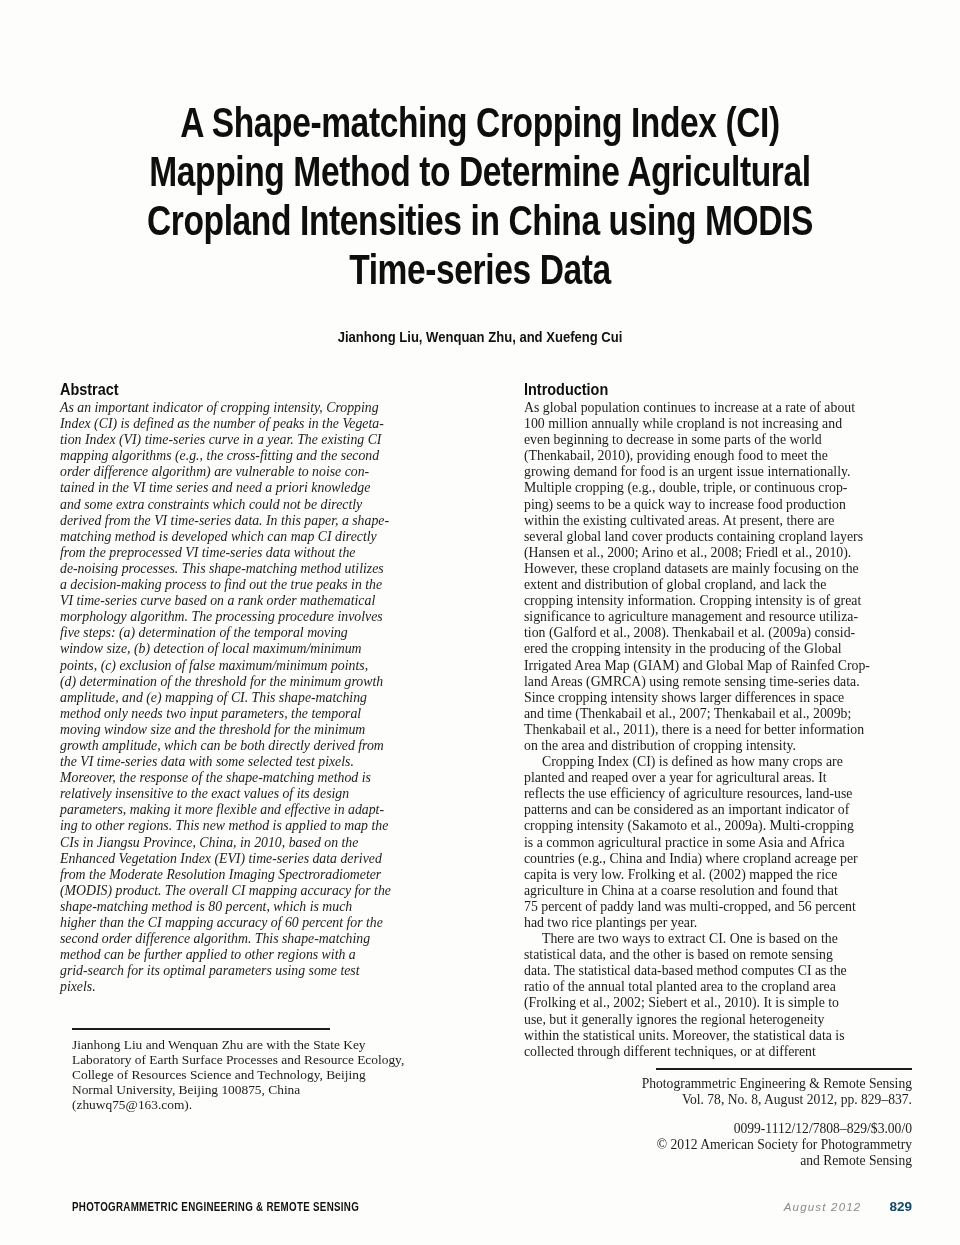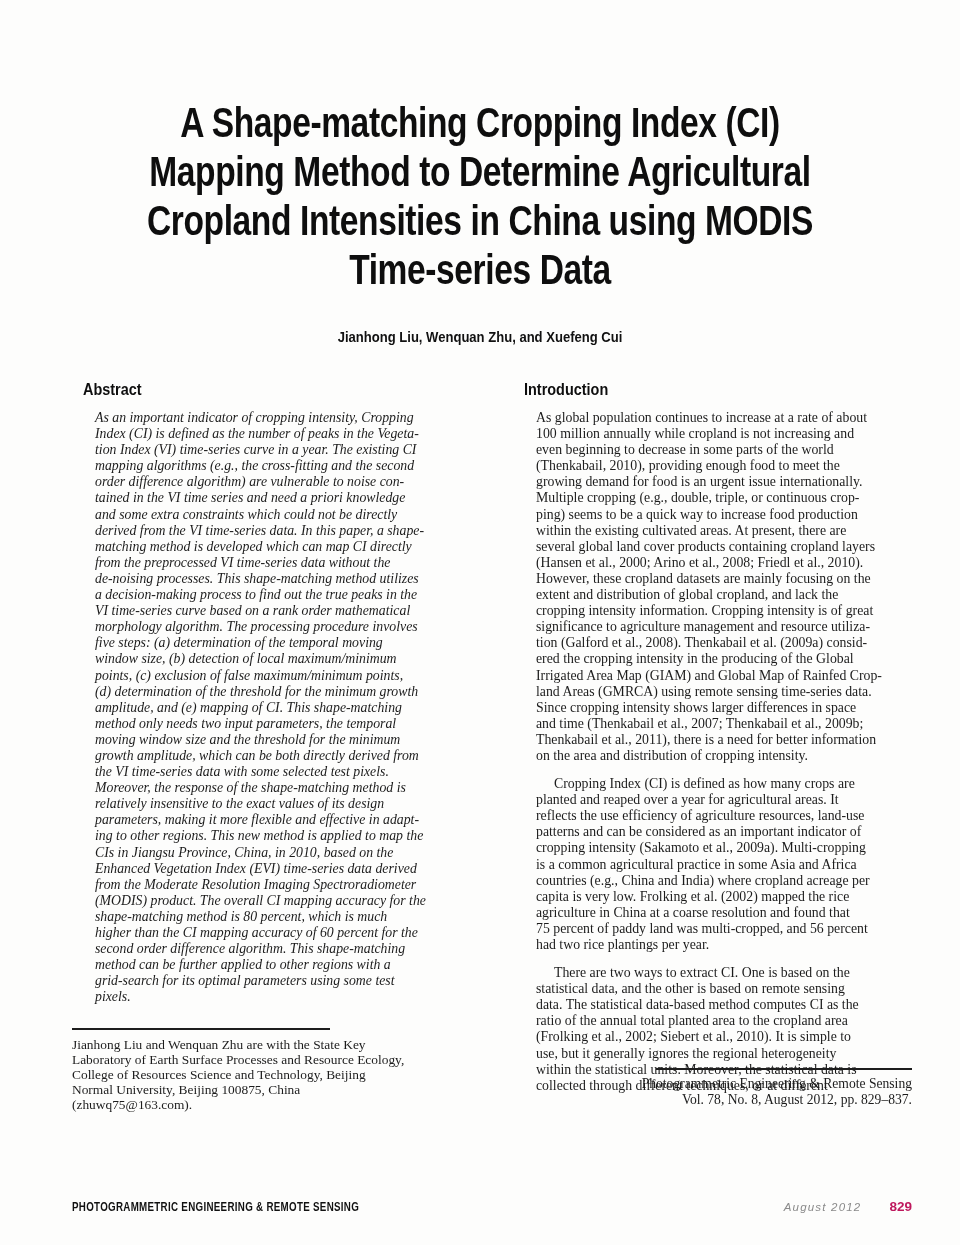--- a/index.html
+++ b/index.html
@@ -42,35 +42,35 @@
     text-align: center;
     font-family: "Liberation Sans", sans-serif;
     font-weight: 700;
     font-size: 14.5px;
     color: #111;
     transform: scaleX(0.9);
     transform-origin: 50% 50%;
     white-space: nowrap;
   }
   .col { position: absolute; top: 381px; }
-  .col-left  { left: 83px;  width: 424px; }
+  .col-left  { left: 60px;  width: 424px; }
   .col-right { left: 524px; width: 420px; }
   .sec-heading {
     margin: 0 0 2px 0;
     font-family: "Liberation Sans", sans-serif;
     font-weight: 700;
     font-size: 17px;
     line-height: 17px;
     color: #0e0e0e;
     transform: scaleX(0.85);
     transform-origin: 0 50%;
     white-space: nowrap;
   }
   .body {
-    margin: 12px;
+    margin: 0;
     font-size: 13.8px;
     line-height: 16.1px;
     white-space: pre;
     color: #1c1c1c;
   }
   .italic { font-style: italic; }
   .indent { text-indent: 18px; }
   .footnote {
     position: absolute;
     left: 72px;
@@ -135,21 +135,21 @@
     font-weight: 400;
     font-size: 11.5px;
     letter-spacing: 1.2px;
     color: #8a8a8a;
     margin-right: 24px;
   }
   .footer-page {
     font-family: "Liberation Sans", sans-serif;
     font-weight: 700;
     font-size: 13.5px;
-    color: #be185d;
+    color: #0c4a6e;
   }
 </style>
 </head>
 <body>
 
 <div class="page">
 
   <header class="title-block">
     <span class="title-line">A Shape-matching Cropping Index (CI)</span>
     <span class="title-line">Mapping Method to Determine Agricultural</span>
@@ -251,20 +251,23 @@
 Laboratory of Earth Surface Processes and Resource Ecology,
 College of Resources Science and Technology, Beijing
 Normal University, Beijing 100875, China
 (zhuwq75@163.com).</p>
   </aside>
 
   <aside class="journal-info">
     <div class="journal-rule"></div>
     <p class="ji">Photogrammetric Engineering &amp; Remote Sensing
 Vol. 78, No. 8, August 2012, pp. 829–837.</p>
+    <p class="ji copyright">0099-1112/12/7808–829/$3.00/0
+© 2012 American Society for Photogrammetry
+and Remote Sensing</p>
   </aside>
 
   <footer class="page-footer">
     <span class="footer-left">PHOTOGRAMMETRIC ENGINEERING &amp; REMOTE SENSING</span>
     <span class="footer-right">
       <span class="footer-issue">August 2012</span>
       <span class="footer-page">829</span>
     </span>
   </footer>
 

